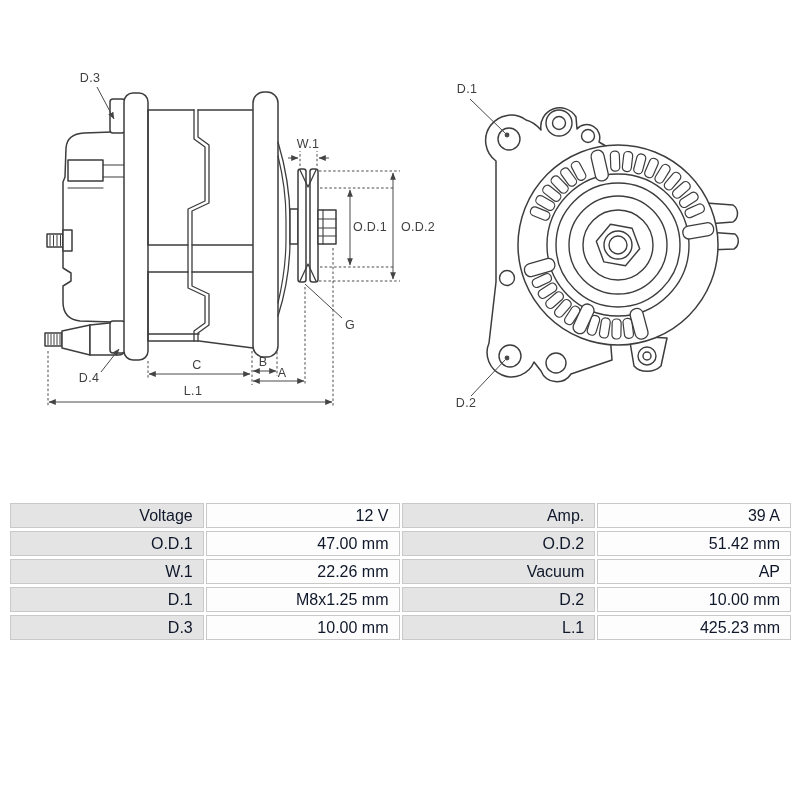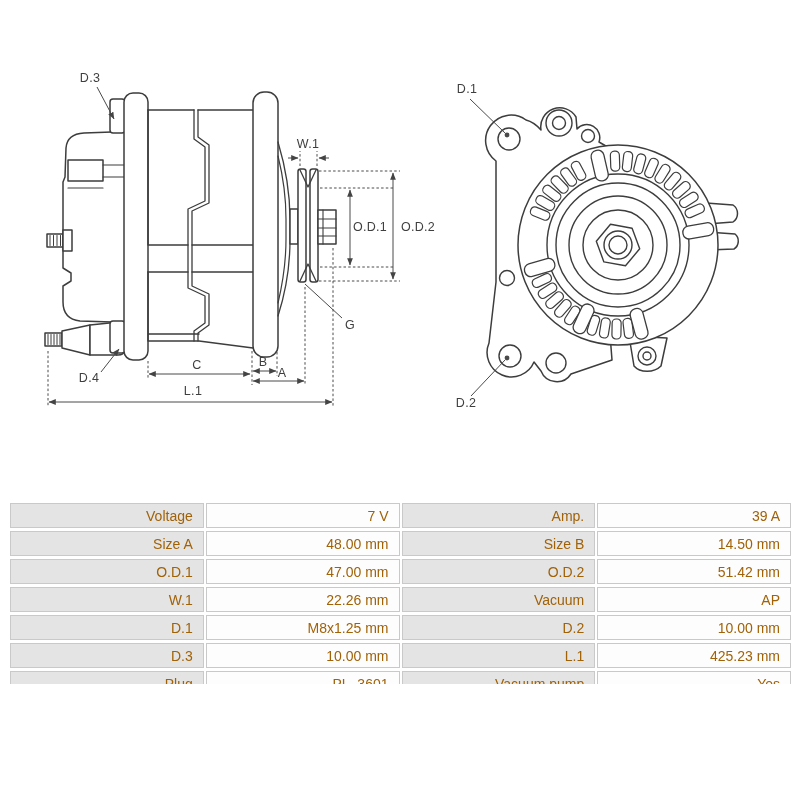--- a/index.html
+++ b/index.html
@@ -1,21 +1,21 @@
 <!DOCTYPE html>
 <html><head>
 <meta charset="utf-8">
 <style>
   html,body { margin:0; padding:0; background:#fff; }
   body { width:800px; height:800px; font-family:"Liberation Sans",sans-serif; }
   .stage { position:relative; width:800px; height:684px; overflow:hidden; }
   svg.drawing { position:absolute; top:0; left:0; }
   svg text { font-family:"Liberation Sans",sans-serif; font-size:12.5px; fill:#3f3f3f; letter-spacing:0.3px; }
   table.spec { position:absolute; top:500px; left:8px; width:785px; table-layout:fixed;
-               border-collapse:separate; border-spacing:2px 3px; font-size:14px; color:#a16207; }
+               border-collapse:separate; border-spacing:2px 3px; font-size:16px; color:#0f172a; }
   table.spec td { border:1px solid #c9c9c9; height:23px; padding:0 10px 0 4px;
                   text-align:right; white-space:nowrap; overflow:hidden; }
   td.lab { background:#e4e4e4; }
   td.val { background:#fdfdfd; padding-right:13px; }
 </style>
 </head>
 <body>
 
 <div class="stage">
 
@@ -189,29 +189,23 @@
   <g text-anchor="middle">
     <text x="467" y="93">D.1</text>
     <text x="466" y="407">D.2</text>
   </g>
 </svg>
 
 <table class="spec">
   <tbody>
     <tr>
       <td class="lab">Voltage</td>
-      <td class="val">7 V</td>
+      <td class="val">12 V</td>
       <td class="lab">Amp.</td>
       <td class="val">39 A</td>
-    </tr>
-    <tr>
-      <td class="lab">Size A</td>
-      <td class="val">48.00 mm</td>
-      <td class="lab">Size B</td>
-      <td class="val">14.50 mm</td>
     </tr>
     <tr>
       <td class="lab">O.D.1</td>
       <td class="val">47.00 mm</td>
       <td class="lab">O.D.2</td>
       <td class="val">51.42 mm</td>
     </tr>
     <tr>
       <td class="lab">W.1</td>
       <td class="val">22.26 mm</td>
@@ -223,22 +217,16 @@
       <td class="val">M8x1.25 mm</td>
       <td class="lab">D.2</td>
       <td class="val">10.00 mm</td>
     </tr>
     <tr>
       <td class="lab">D.3</td>
       <td class="val">10.00 mm</td>
       <td class="lab">L.1</td>
       <td class="val">425.23 mm</td>
     </tr>
-    <tr>
-      <td class="lab">Plug</td>
-      <td class="val">PL_3601</td>
-      <td class="lab">Vacuum pump</td>
-      <td class="val">Yes</td>
-    </tr>
   </tbody>
 </table>
 
 </div>
 
 </body></html>

